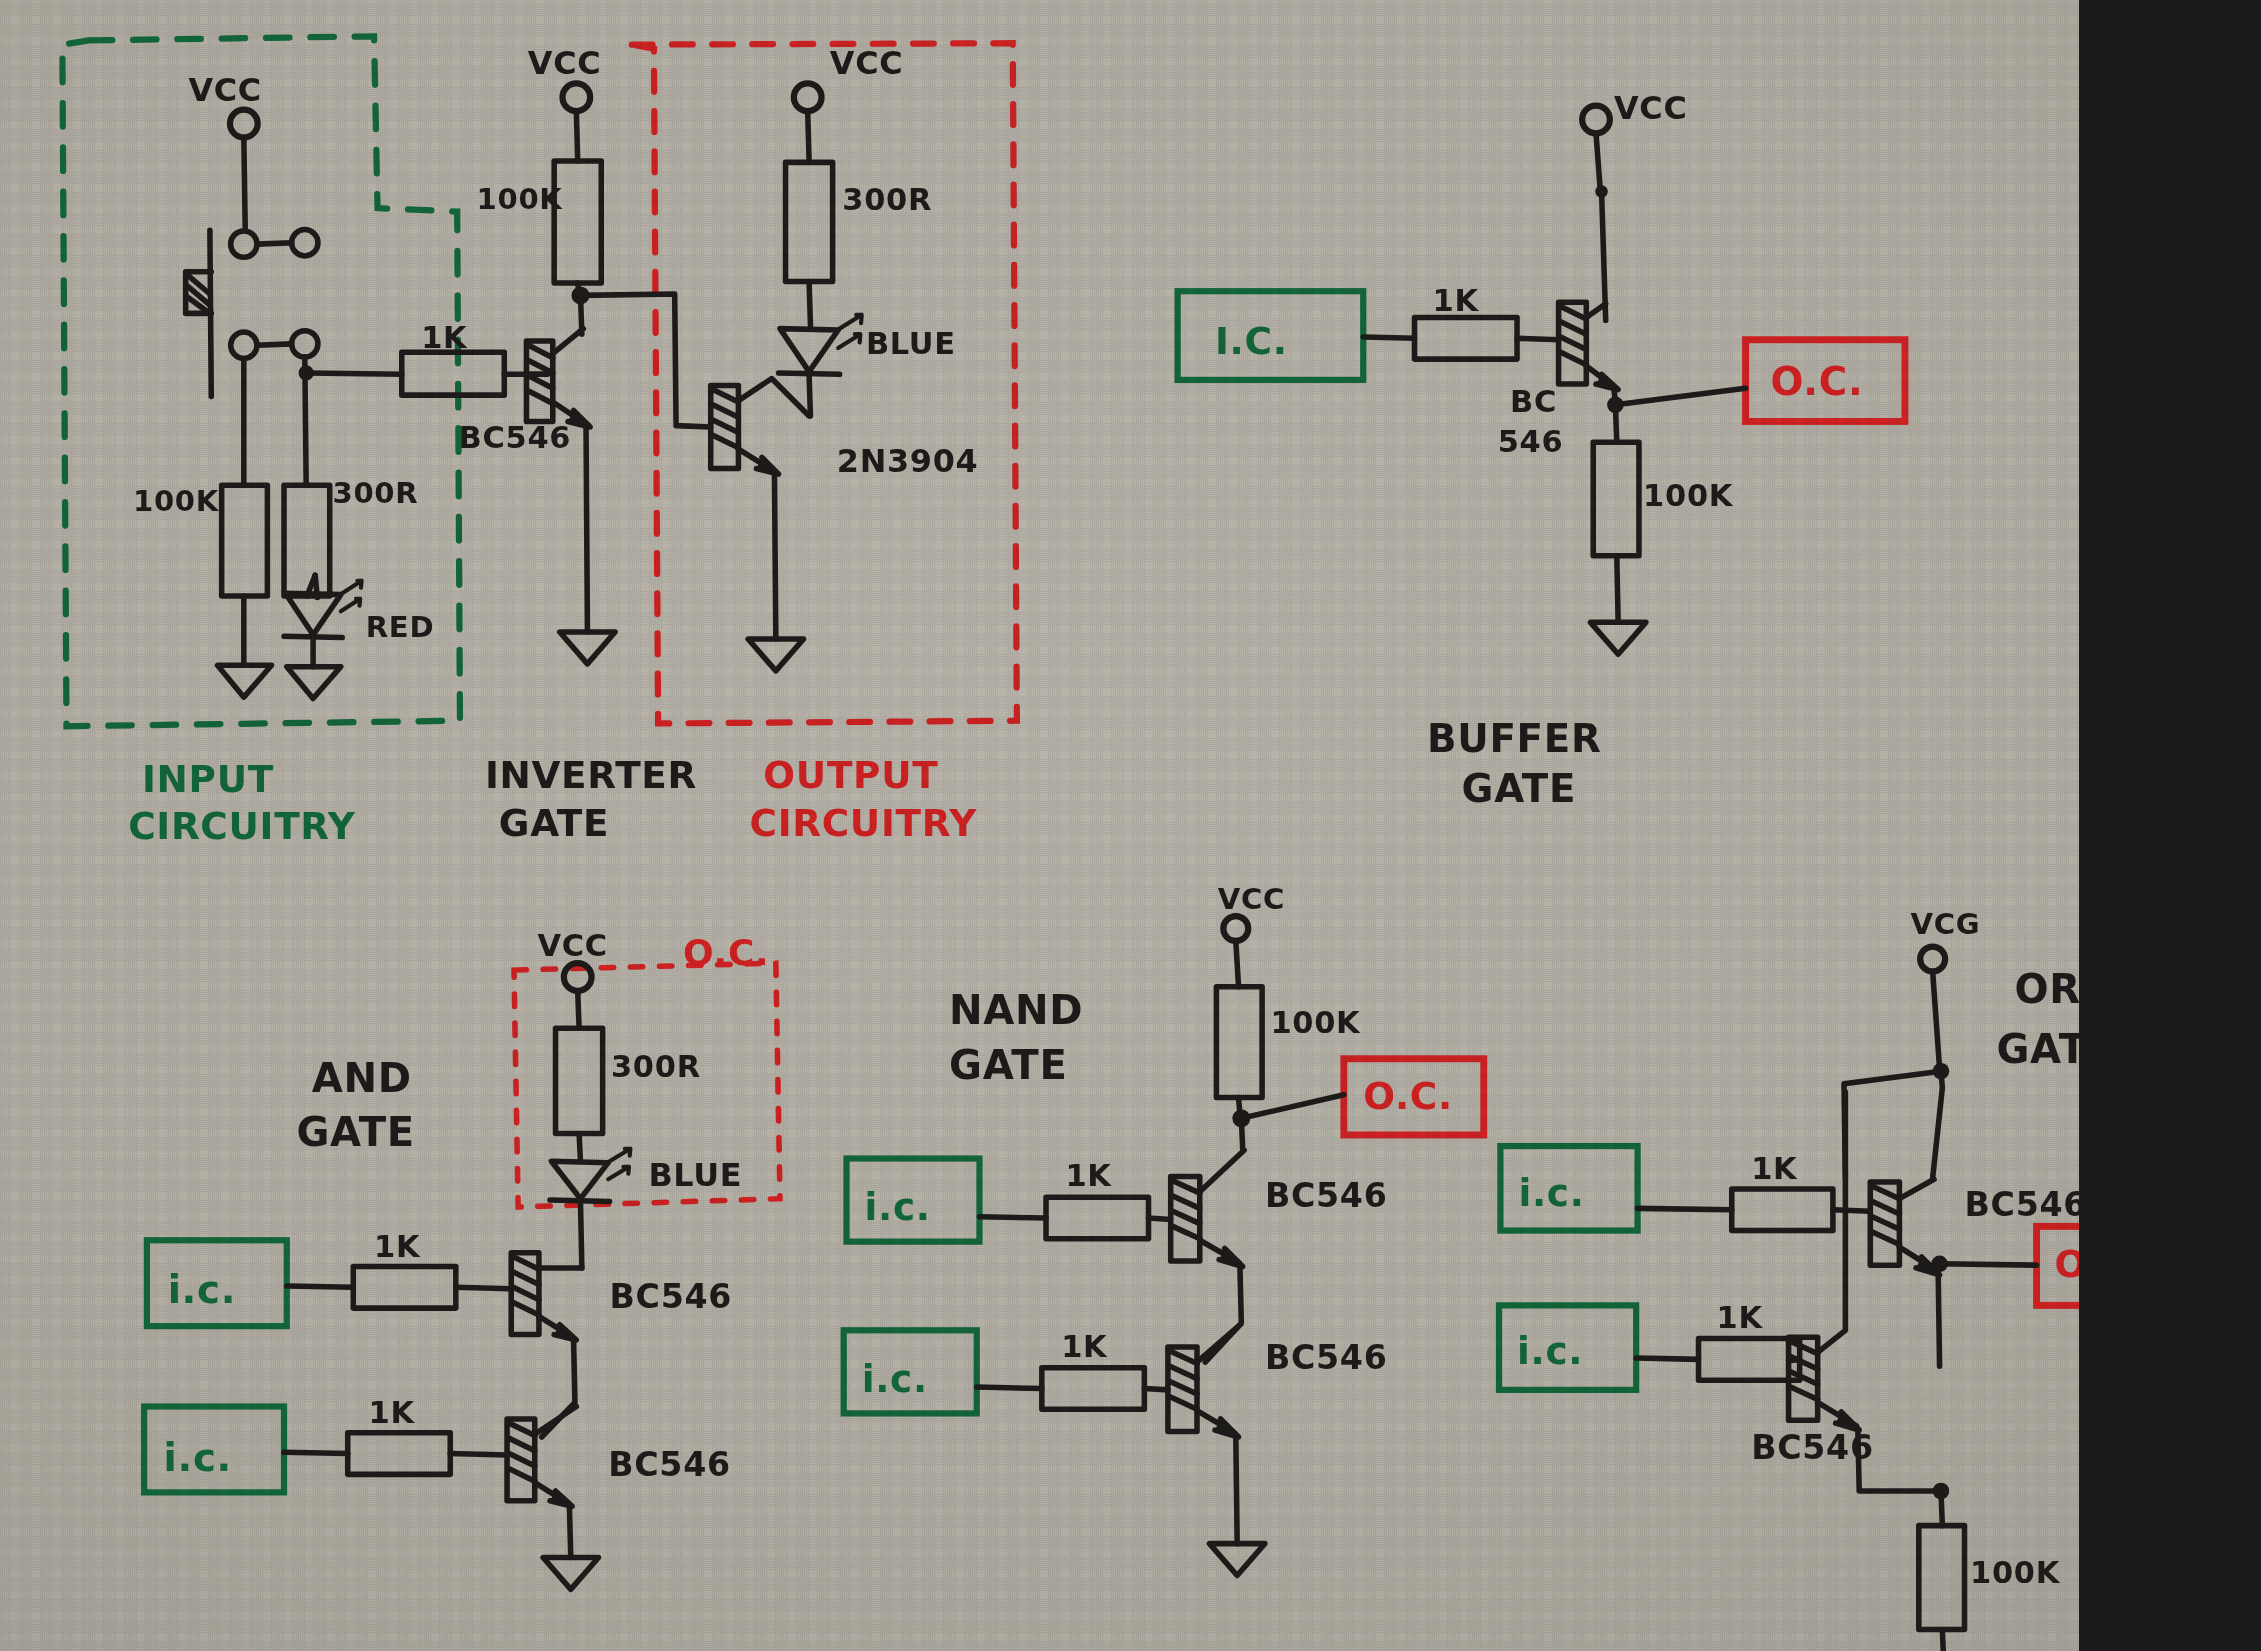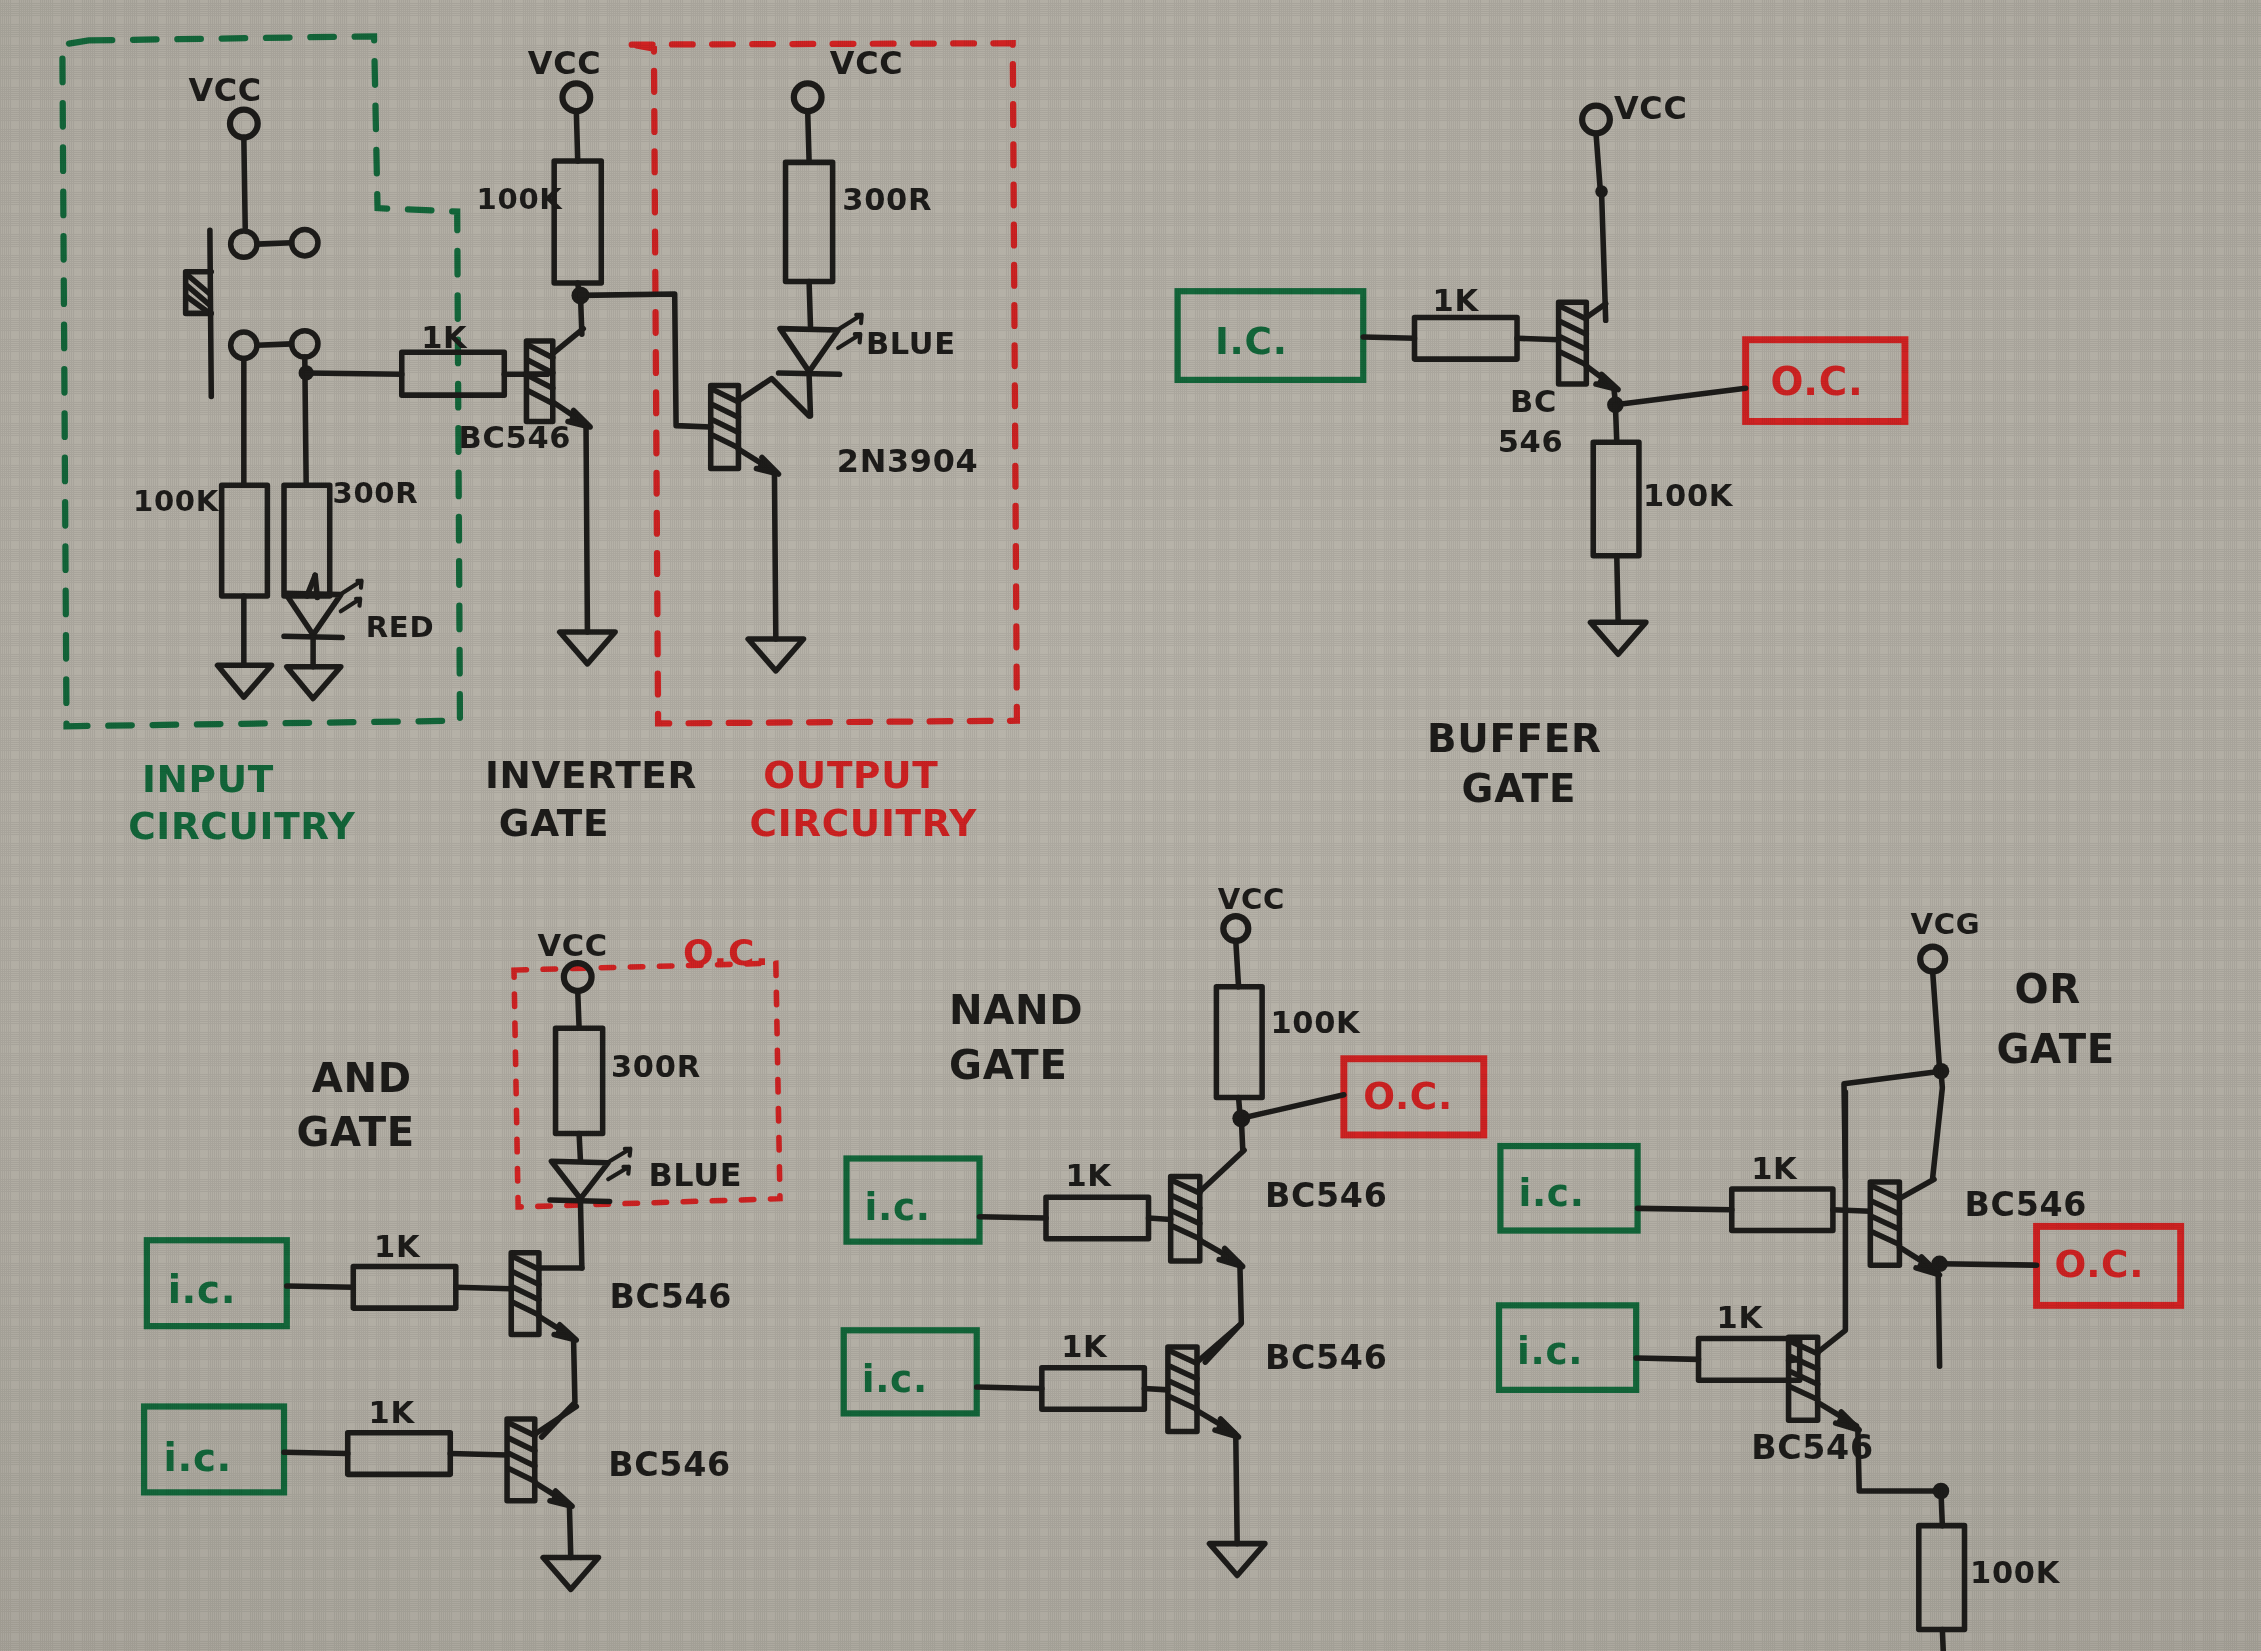--- a/index.html
+++ b/index.html
@@ -1,17 +1,17 @@
 <!DOCTYPE html>
 <html style="font-size:11px"><head>
 <meta charset="utf-8">
 <style>
   html,body{margin:0;padding:0;background:#1a1a1a;}
   #sheet{
-    position:relative;width:2261px;height:1652px;
+    position:relative;width:2079px;height:1652px;
     background:
       radial-gradient(ellipse 130% 110% at 48% 42%, #b8b4aa 0%, #b2aea4 42%, #a39f96 78%, #8e8b83 100%);
     font-family:"DejaVu Sans", sans-serif;
     overflow:hidden;
   }
   #grain{position:absolute;inset:0;pointer-events:none;opacity:.055;
     background-image:repeating-linear-gradient(0deg,#000 0 0.7px,transparent 0.7px 2.1px),
                      repeating-linear-gradient(90deg,#000 0 0.7px,transparent 0.7px 2.1px);}
   svg{position:absolute;left:0;top:0;width:2261px;height:1652px;overflow:visible;}
   .hand{font-family:"DejaVu Sans", sans-serif;font-weight:700;fill:#1d1c1a;

